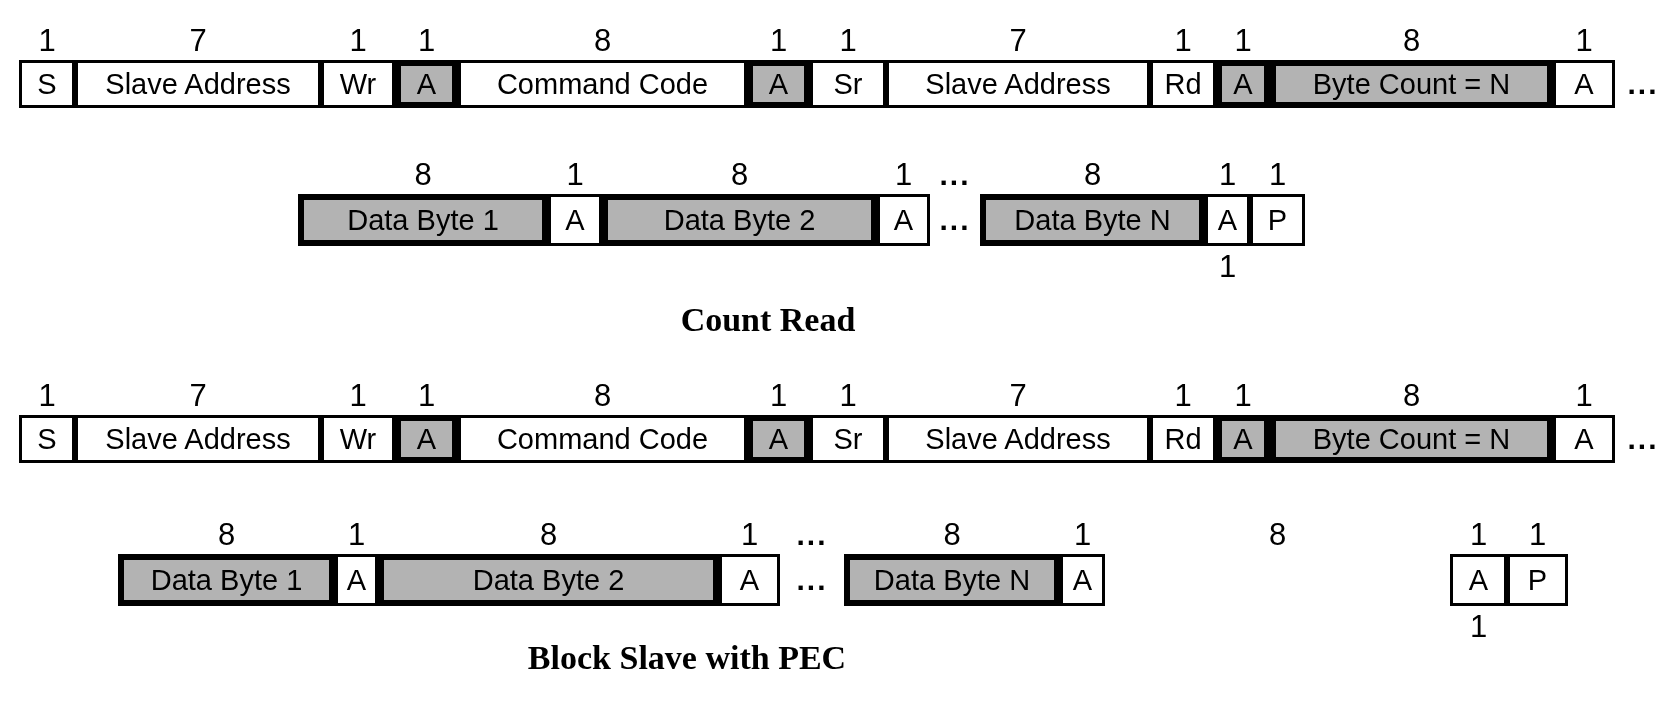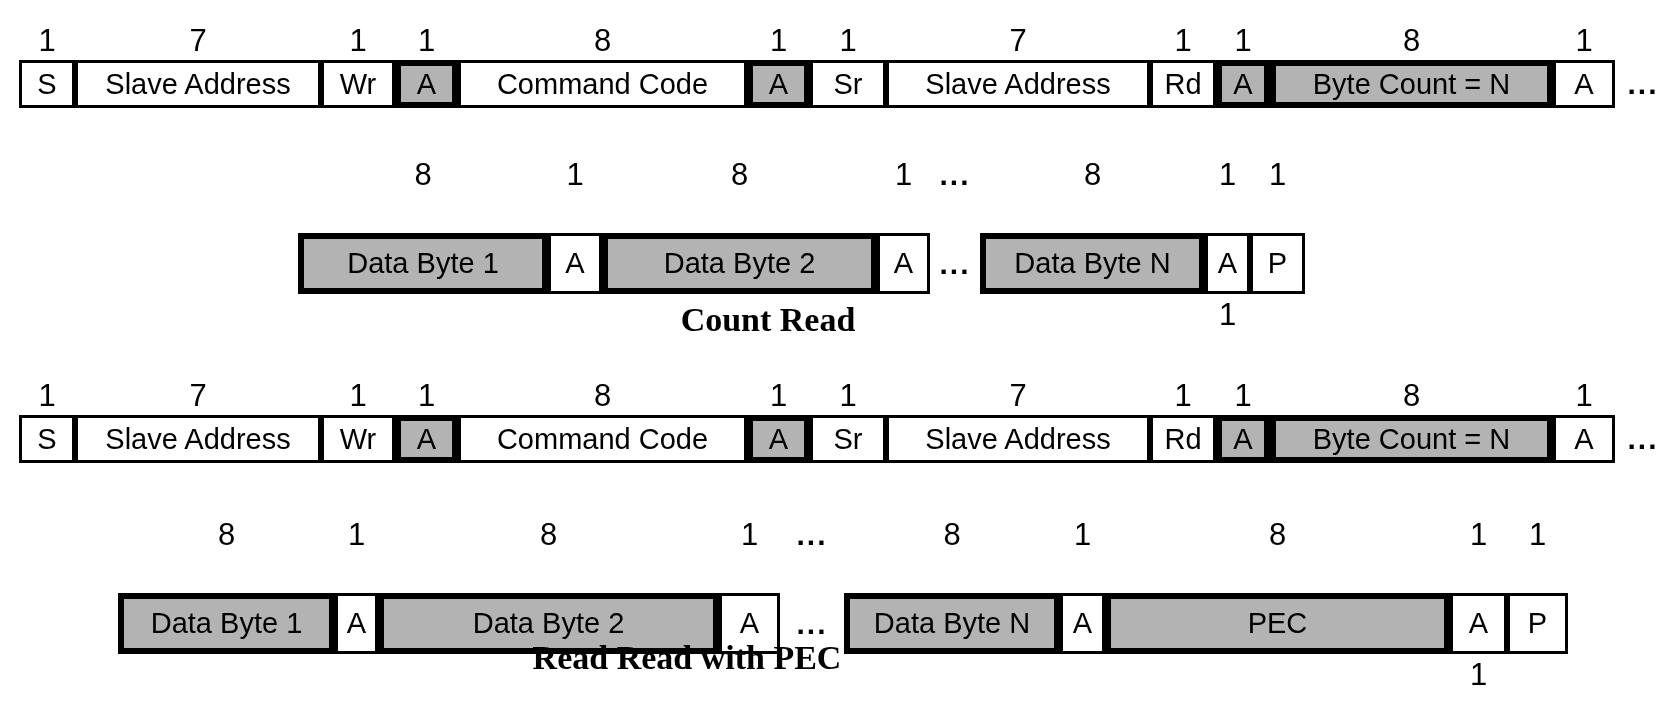--- a/index.html
+++ b/index.html
@@ -33,21 +33,21 @@
     display: flex;
     align-items: center;
     justify-content: center;
     font-size: 29px;
     white-space: nowrap;
     background: #ffffff;
     border: 3px solid #000000;
     overflow: hidden;
   }
   .row-cmd .box  { height: 48px; }
-  .row-data .box { height: 61px; margin-top: 39px; }
+  .row-data .box { height: 52px; }
   .box.shaded { background: #b3b3b3; }
   .box.thick  { border-width: 6px; }
   .box.ghost  { border: none; background: transparent; font-weight: bold; font-size: 30px; letter-spacing: 2px; }
   .num.dots   { font-weight: bold; font-size: 30px; letter-spacing: 2px; }
   .below {
     margin-top: 4px;
     text-align: center;
     font-size: 31px;
     line-height: 34px;
   }
@@ -232,28 +232,27 @@
         <div class="seg" style="width: 216px;">
           <div class="num">8</div>
           <div class="box shaded thick">Data Byte N</div>
         </div>
         <div class="seg" style="width: 45px;">
           <div class="num">1</div>
           <div class="box">A</div>
         </div>
         <div class="seg" style="width: 345px;">
           <div class="num">8</div>
-          <div class="box shaded thick">PEC</div>
         </div>
         <div class="seg" style="width: 57px;">
           <div class="num">1</div>
           <div class="box">A</div>
           <div class="below">1</div>
         </div>
         <div class="seg" style="width: 61px;">
           <div class="num">1</div>
           <div class="box">P</div>
         </div>
       </div>
     </div>
   <div class="caption" id="caption-block-read" style="left: 768px; top: 301px;">Count Read</div>
-  <div class="caption" id="caption-block-read-pec" style="left: 687px; top: 639px;">Read Read with PEC</div>
+  <div class="caption" id="caption-block-read-pec" style="left: 687px; top: 639px;">Block Slave with PEC</div>
 </div>
 
 </body></html>

